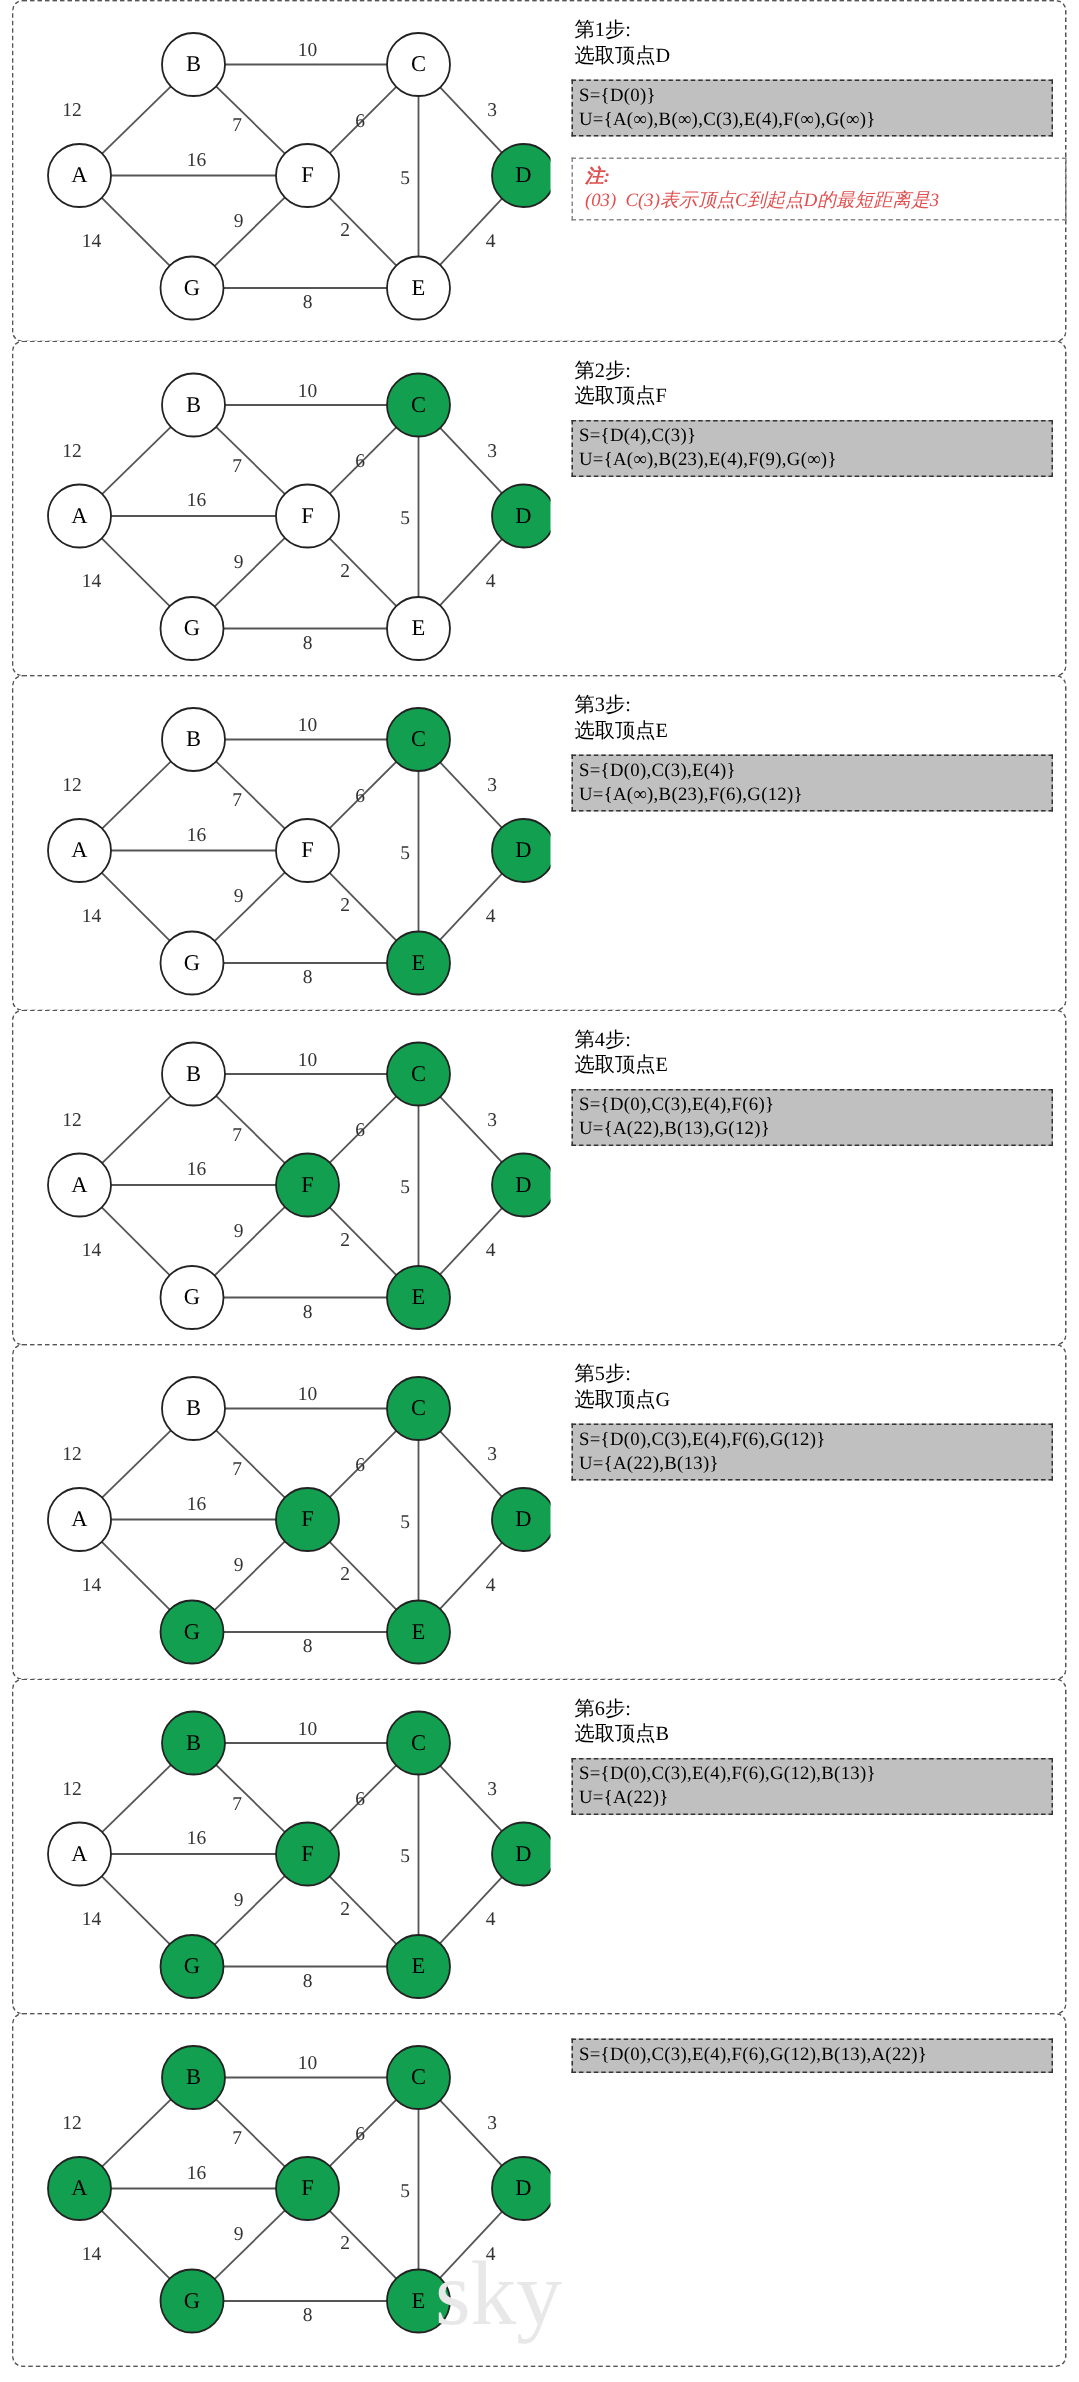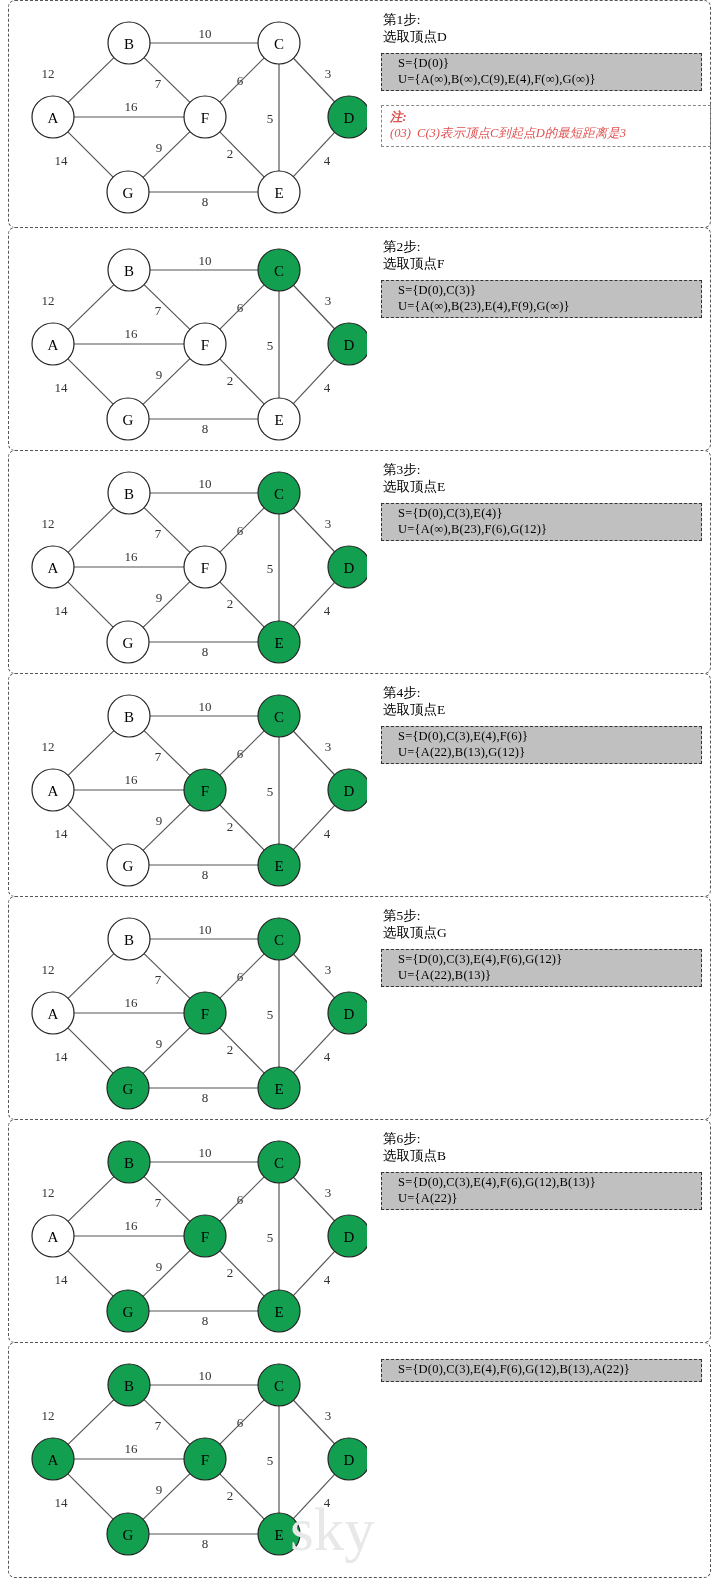--- a/index.html
+++ b/index.html
@@ -45,21 +45,21 @@
     background:#c0c0c0;
     border:1px dashed #333;
     padding:2px 4px 3px 4px;
     font-size:12.5px;
     line-height:15.5px;
     letter-spacing:0.2px;
     display:inline-block;
     min-width:321px;
     box-sizing:border-box;
   }
-  .set-line{ white-space:pre;margin-left:12px; }
+  .set-line{ white-space:pre; }
 
   .note-box{
     margin-top:14px;
     border:1px dashed #888;
     padding:3px 6px 5px 8px;
     color:#e05050;
     font-style:italic;
     font-size:12.5px;
     line-height:16px;
     width:330px;
@@ -134,21 +134,21 @@
             <text class="nodelbl" x="334" y="112.5">D</text>
             <circle cx="264" cy="187" r="21" fill="#ffffff" stroke="#222222" stroke-width="1.2"></circle>
             <text class="nodelbl" x="264" y="187.5">E</text>
             <circle cx="190" cy="112" r="21" fill="#ffffff" stroke="#222222" stroke-width="1.2"></circle>
             <text class="nodelbl" x="190" y="112.5">F</text>
             <circle cx="113" cy="187" r="21" fill="#ffffff" stroke="#222222" stroke-width="1.2"></circle>
             <text class="nodelbl" x="113" y="187.5">G</text>
           </svg>
         </div>
         <div class="side"><div class="step-title">第1步:
-选取顶点D</div><div class="set-box"><div class="set-line">S={D(0)}</div><div class="set-line">U={A(∞),B(∞),C(9),E(4),F(∞),G(∞)}</div></div><div class="note-box">
+选取顶点D</div><div class="set-box"><div class="set-line">S={D(0)}</div><div class="set-line">U={A(∞),B(∞),C(3),E(4),F(∞),G(∞)}</div></div><div class="note-box">
             <div class="note-title">注:</div>
             <div class="note-line">(03)  C(3)表示顶点C到起点D的最短距离是3</div>
           </div></div>
       </div>
       <div class="panel" style="height: 224px;">
         <div class="graph-wrap">
           <svg width="352" height="216" viewBox="0 0 352 216">
             <line x1="53.04589495020056" y1="97.35004965375208" x2="98.95410504979944" y2="52.64995034624791" stroke="#555555" stroke-width="1.2"></line>
             <text class="wlbl" x="33" y="68">12</text>
             <line x1="135" y1="38" x2="243" y2="38" stroke="#555555" stroke-width="1.2"></line>
@@ -183,21 +183,21 @@
             <text class="nodelbl" x="334" y="112.5">D</text>
             <circle cx="264" cy="187" r="21" fill="#ffffff" stroke="#222222" stroke-width="1.2"></circle>
             <text class="nodelbl" x="264" y="187.5">E</text>
             <circle cx="190" cy="112" r="21" fill="#ffffff" stroke="#222222" stroke-width="1.2"></circle>
             <text class="nodelbl" x="190" y="112.5">F</text>
             <circle cx="113" cy="187" r="21" fill="#ffffff" stroke="#222222" stroke-width="1.2"></circle>
             <text class="nodelbl" x="113" y="187.5">G</text>
           </svg>
         </div>
         <div class="side"><div class="step-title">第2步:
-选取顶点F</div><div class="set-box"><div class="set-line">S={D(0),C(3)}</div><div class="set-line">U={A(∞),B(23),E(4),F(9),G(∞)}</div></div></div>
+选取顶点F</div><div class="set-box"><div class="set-line">S={D(4),C(3)}</div><div class="set-line">U={A(∞),B(23),E(4),F(9),G(∞)}</div></div></div>
       </div>
       <div class="panel" style="height: 224px;">
         <div class="graph-wrap">
           <svg width="352" height="216" viewBox="0 0 352 216">
             <line x1="53.04589495020056" y1="97.35004965375208" x2="98.95410504979944" y2="52.64995034624791" stroke="#555555" stroke-width="1.2"></line>
             <text class="wlbl" x="33" y="68">12</text>
             <line x1="135" y1="38" x2="243" y2="38" stroke="#555555" stroke-width="1.2"></line>
             <text class="wlbl" x="190" y="28">10</text>
             <line x1="129.04589495020056" y1="52.64995034624791" x2="174.95410504979944" y2="97.35004965375208" stroke="#555555" stroke-width="1.2"></line>
             <text class="wlbl" x="143" y="78">7</text>

